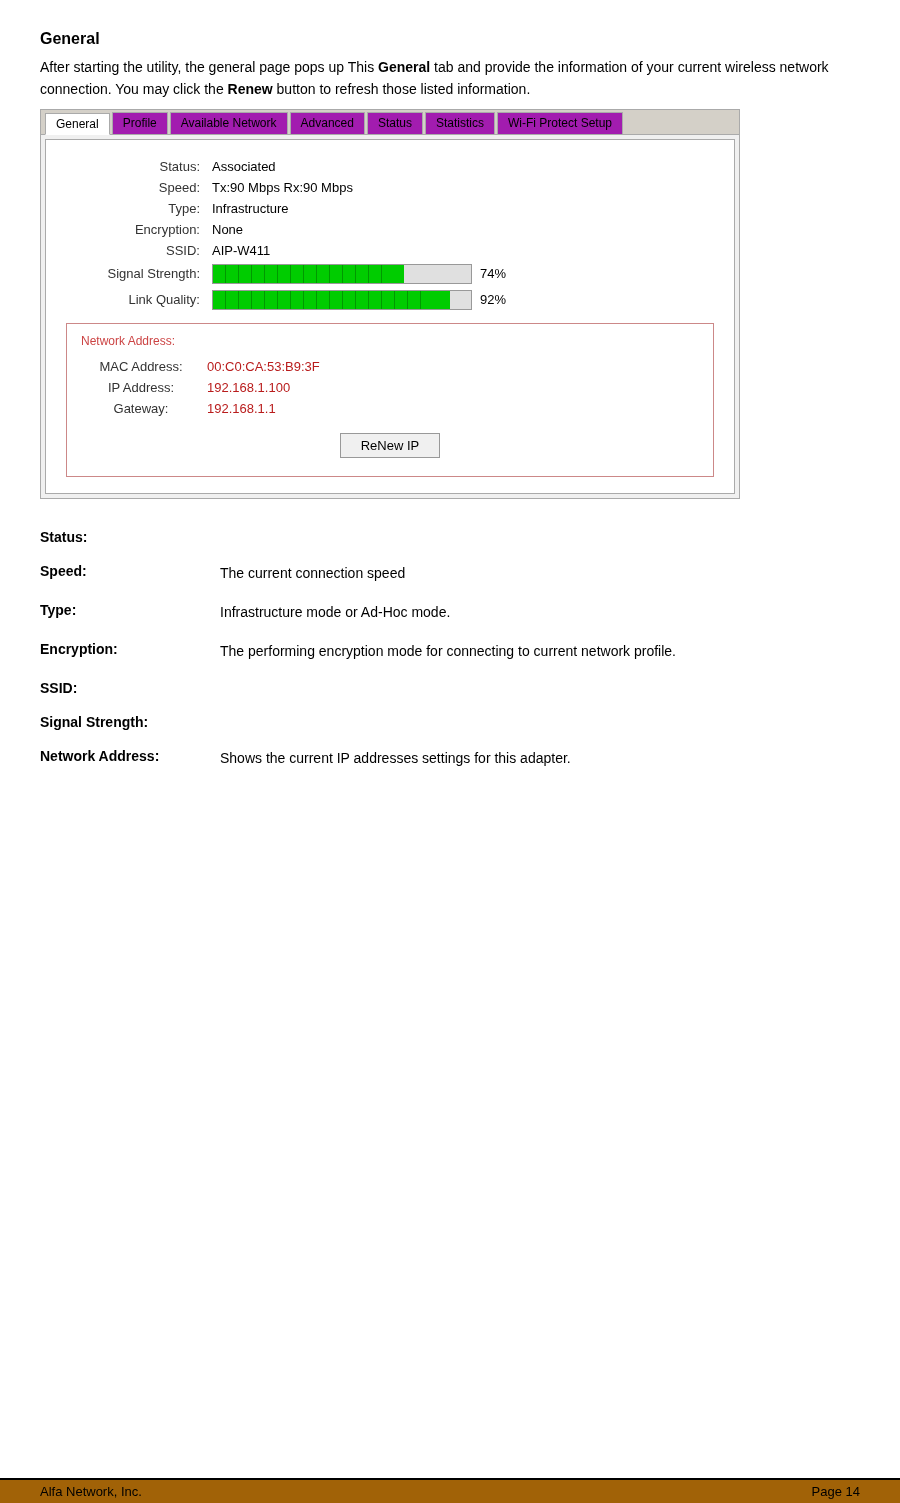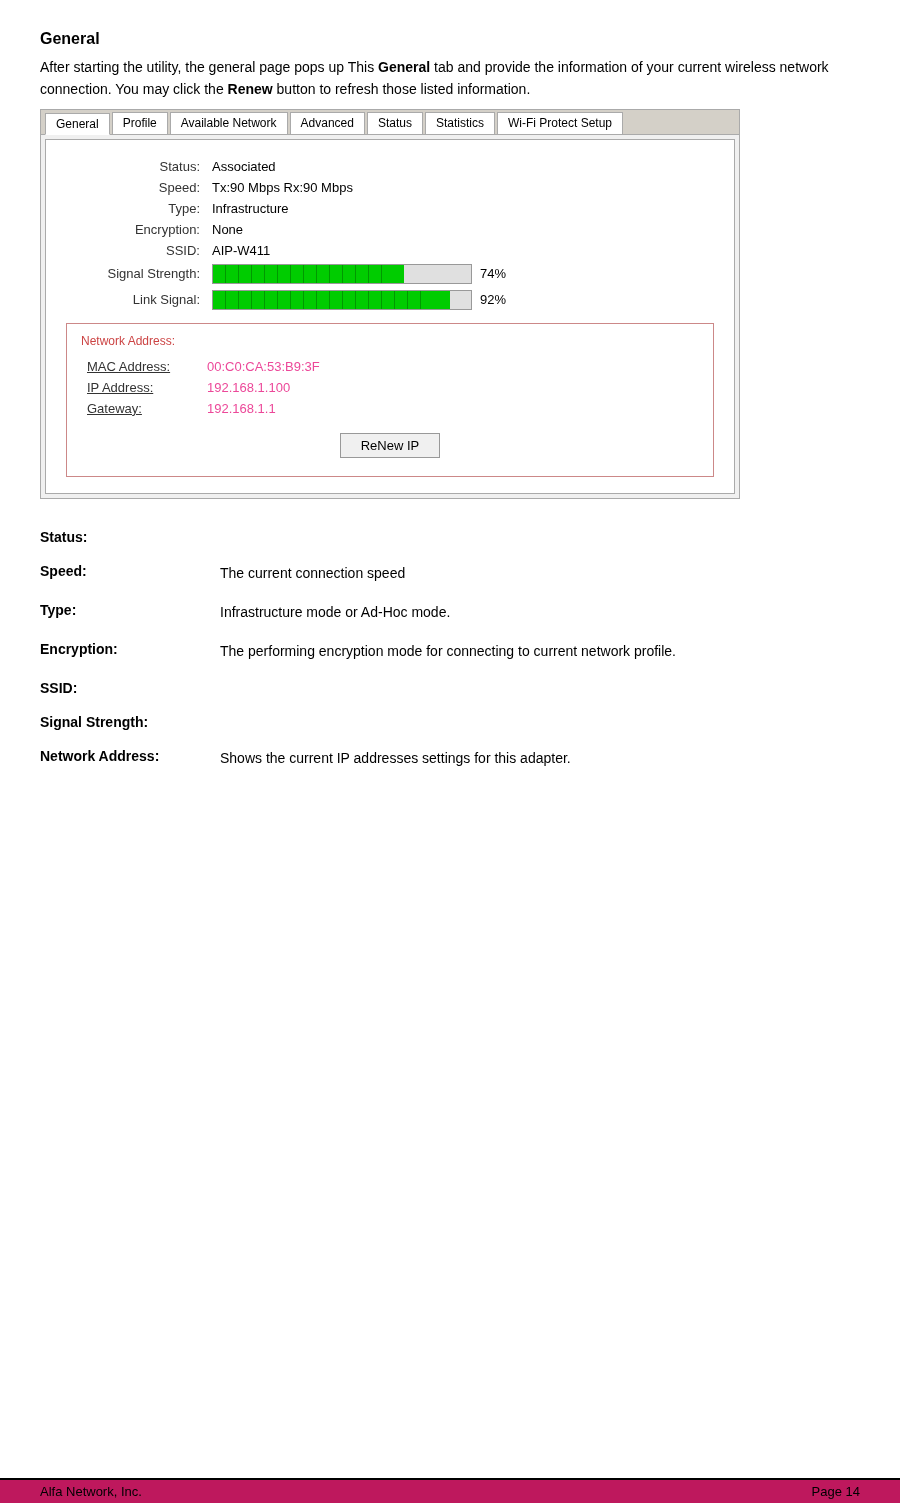--- a/index.html
+++ b/index.html
@@ -39,21 +39,21 @@
       display: flex;
       background: #d4d0c8;
       border-bottom: 1px solid #aaa;
       padding: 2px 4px 0 4px;
       gap: 2px;
     }
 
     .tab {
       padding: 3px 10px;
       font-size: 12px;
-      background: #ffffff;
+      background: #a21caf;
       border: 1px solid #aaa;
       border-bottom: none;
       cursor: pointer;
       white-space: nowrap;
     }
 
     .tab.active {
       background: #fff;
       border-bottom: 1px solid #fff;
       position: relative;
@@ -132,28 +132,27 @@
       border-collapse: collapse;
     }
 
     .addr-table td {
       padding: 3px 6px;
       font-size: 13px;
       vertical-align: middle;
     }
 
     .addr-table td.label {
-      text-align: left;
+      text-align: center;
       color: #333;
       width: 120px;
-      text-decoration: underline;
     }
 
     .addr-table td.value {
-      color: #ec4899;
+      color: #b91c1c;
     }
 
     .renew-btn {
       display: block;
       margin: 14px auto 4px auto;
       padding: 4px 20px;
       background: #f0f0f0;
       border: 1px solid #999;
       cursor: pointer;
       font-size: 13px;
@@ -186,21 +185,21 @@
     .footer {
       position: fixed;
       bottom: 0;
       left: 0;
       width: 900px;
       border-top: 2px solid #000;
       display: flex;
       justify-content: space-between;
       padding: 4px 40px;
       font-size: 13px;
-      background: #be185d;
+      background: #a16207;
     }
   </style>
 </head>
 <body>
 
 <h1 class="general-title">General</h1>
 
 <p class="intro-text">
   After starting the utility, the general page pops up This <span class="bold">General</span> tab and provide
   the information of your current wireless network connection. You may click the
@@ -261,21 +260,21 @@
                     <div style="width: 13px; height: 100%; background: rgb(0, 204, 0); border-right: 1px solid rgb(0, 153, 0); flex-shrink: 0;"></div>
                     <div style="width: 13px; height: 100%; background: rgb(0, 204, 0); border-right: 1px solid rgb(0, 153, 0); flex-shrink: 0;"></div>
                     <div style="width: 13px; height: 100%; background: rgb(0, 204, 0); border-right: 1px solid rgb(0, 153, 0); flex-shrink: 0;"></div>
                   </div>
             </div>
             <span class="bar-pct">74%</span>
           </div>
         </td>
       </tr>
       <tr>
-        <td class="label">Link Signal:</td>
+        <td class="label">Link Quality:</td>
         <td class="value">
           <div class="bar-container">
             <div class="bar-wrapper">
               <div class="bar-fill" id="link-bar" style="width: 92%;">
                     <div style="width: 13px; height: 100%; background: rgb(0, 204, 0); border-right: 1px solid rgb(0, 153, 0); flex-shrink: 0;"></div>
                     <div style="width: 13px; height: 100%; background: rgb(0, 204, 0); border-right: 1px solid rgb(0, 153, 0); flex-shrink: 0;"></div>
                     <div style="width: 13px; height: 100%; background: rgb(0, 204, 0); border-right: 1px solid rgb(0, 153, 0); flex-shrink: 0;"></div>
                     <div style="width: 13px; height: 100%; background: rgb(0, 204, 0); border-right: 1px solid rgb(0, 153, 0); flex-shrink: 0;"></div>
                     <div style="width: 13px; height: 100%; background: rgb(0, 204, 0); border-right: 1px solid rgb(0, 153, 0); flex-shrink: 0;"></div>
                     <div style="width: 13px; height: 100%; background: rgb(0, 204, 0); border-right: 1px solid rgb(0, 153, 0); flex-shrink: 0;"></div>

